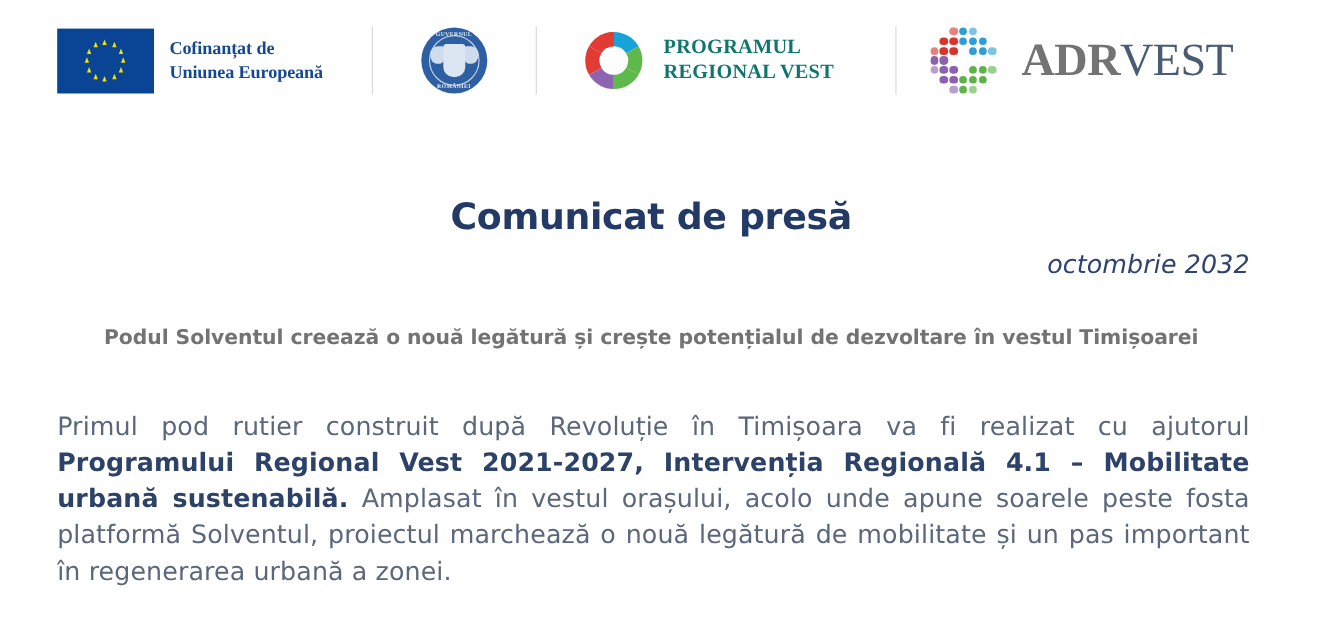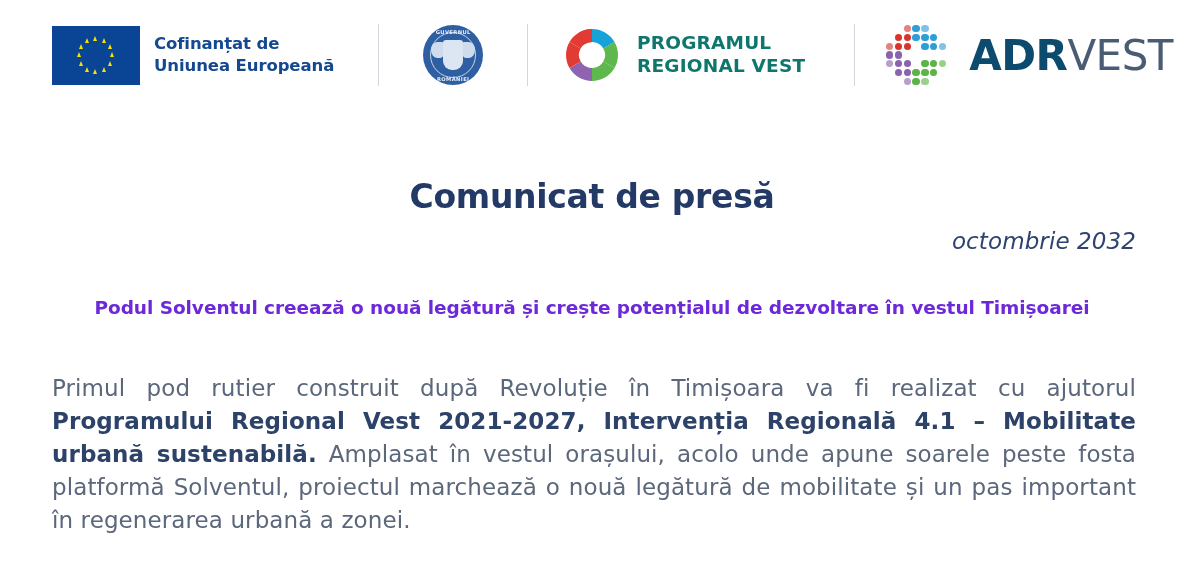--- a/index.html
+++ b/index.html
@@ -18,20 +18,21 @@
 
   
   .logo-bar {
     position: absolute;
     top: 0;
     left: 0;
     width: 1200px;
     height: 110px;
     display: flex;
     align-items: center;
+    font-family: Liberation Serif, serif;
   }
 
   
   .eu-block {
     display: flex;
     align-items: center;
     margin-left: 52px;
   }
   .eu-flag {
     width: 88px;
@@ -163,21 +164,21 @@
     height: 7.4px;
     border-radius: 50%;
   }
   .adr-text {
     margin-left: 22px;
     font-size: 42px;
     letter-spacing: -0.5px;
     white-space: nowrap;
     color: #3c5068;
   }
-  .adr-text .adr { font-weight: bold; color: #0c4a6e; }
+  .adr-text .adr { font-weight: bold; color: #737373; }
   .adr-text .vest { font-weight: normal; color: #4a5c74; }
 
   
   .doc {
     position: absolute;
     top: 110px;
     left: 0;
     width: 1184px;
   }
   .title {
@@ -195,21 +196,21 @@
     font-style: italic;
     font-size: 23px;
     color: #2f4370;
     letter-spacing: 0.1px;
   }
   .subtitle {
     text-align: center;
     margin-top: 43px;
     font-size: 18.5px;
     font-weight: bold;
-    color: #6d28d9;
+    color: #737373;
     letter-spacing: -0.05px;
     padding: 0 73px;
   }
   .body-copy {
     margin: 54px 48px 0 52px;
     font-size: 23px;
     line-height: 1.43;
     color: #5b677b;
     text-align: justify;
     letter-spacing: 0.1px;

